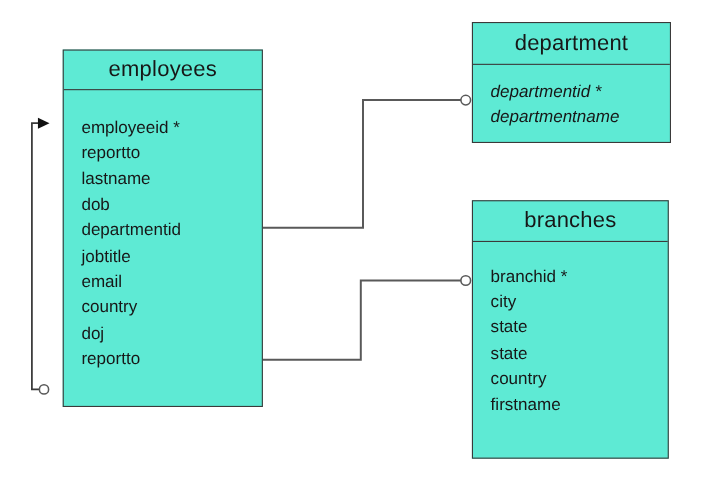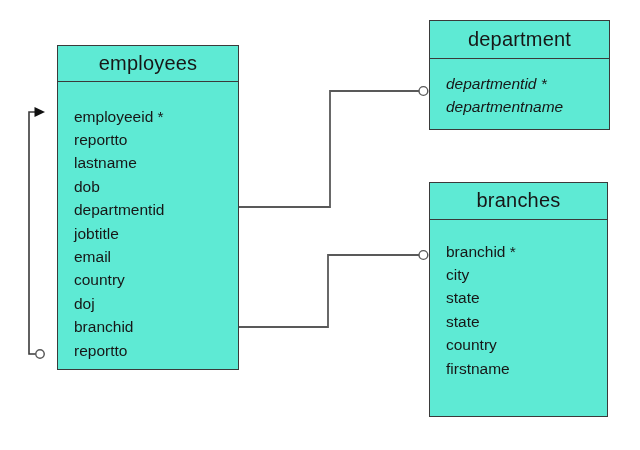--- a/index.html
+++ b/index.html
@@ -97,21 +97,20 @@
     <div class="er-fields">
         <div class="field">employeeid *</div>
         <div class="field">reportto</div>
         <div class="field">lastname</div>
         <div class="field">dob</div>
         <div class="field">departmentid</div>
         <div class="field">jobtitle</div>
         <div class="field">email</div>
         <div class="field">country</div>
         <div class="field">doj</div>
-        <div class="field">branchid</div>
         <div class="field">reportto</div>
       </div>
   </div>
 
   <div class="er-table" id="table-department">
     <div class="er-table-title">department</div>
     <div class="er-fields">
         <div class="field">departmentid *</div>
         <div class="field">departmentname</div>
       </div>

